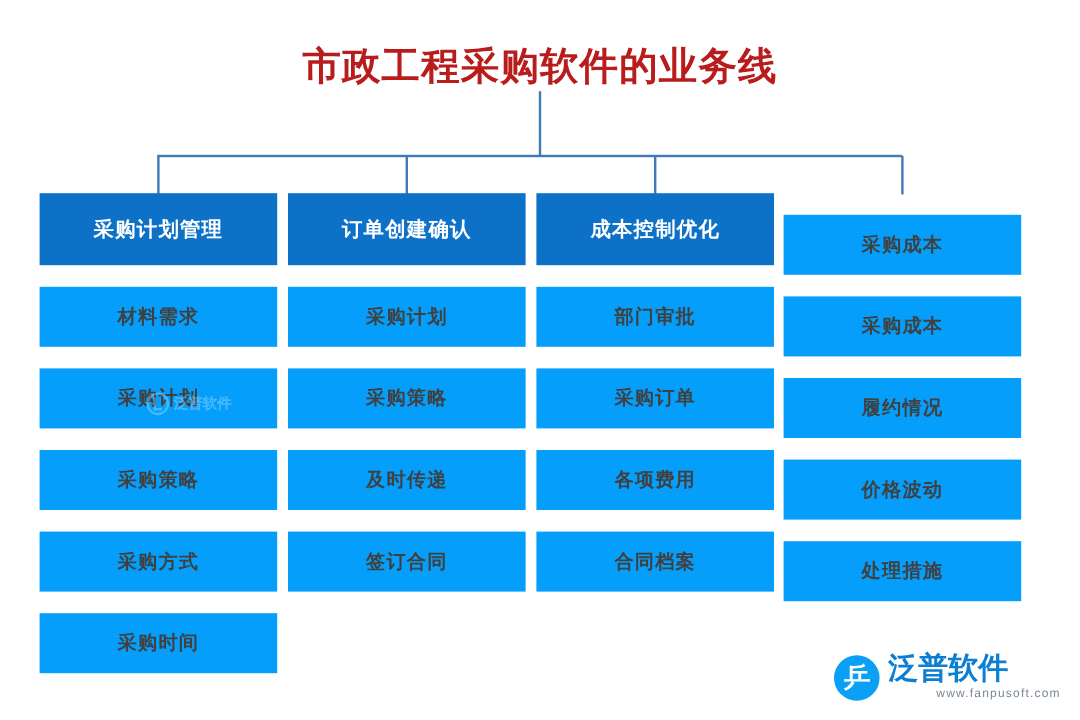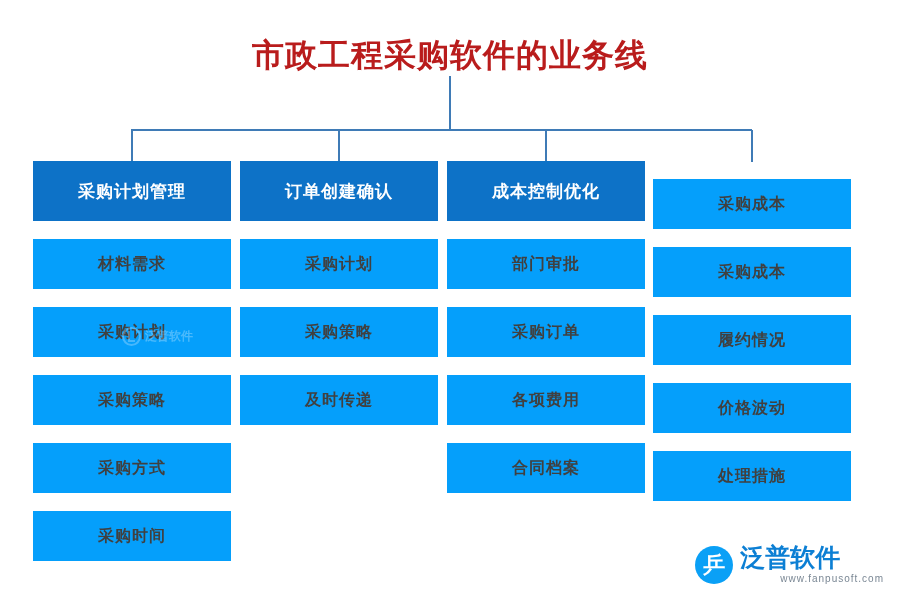--- a/index.html
+++ b/index.html
@@ -171,20 +171,21 @@
     <div class="cell">采购策略</div>
     <div class="cell">采购方式</div>
     <div class="cell">采购时间</div>
   </div>
 
   <div class="col" style="left:240px">
     <div class="head">订单创建确认</div>
     <div class="cell">采购计划</div>
     <div class="cell">采购策略</div>
     <div class="cell">及时传递</div>
+    <div class="cell">签订合同</div>
   </div>
 
   <div class="col" style="left:447px">
     <div class="head">成本控制优化</div>
     <div class="cell">部门审批</div>
     <div class="cell">采购订单</div>
     <div class="cell">各项费用</div>
     <div class="cell">合同档案</div>
   </div>
 

